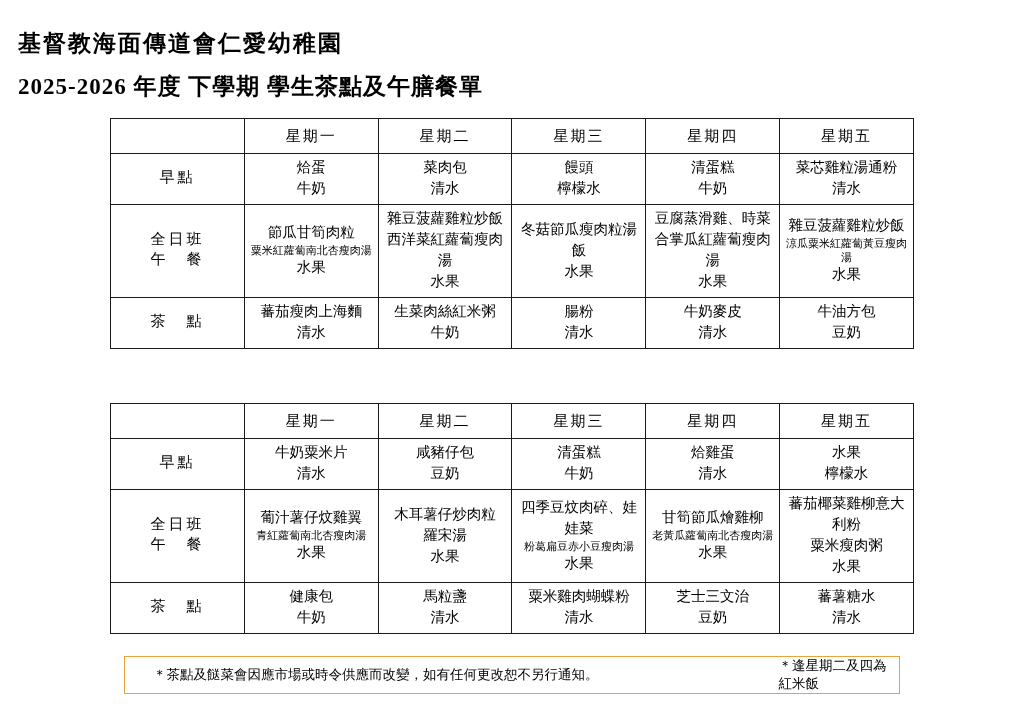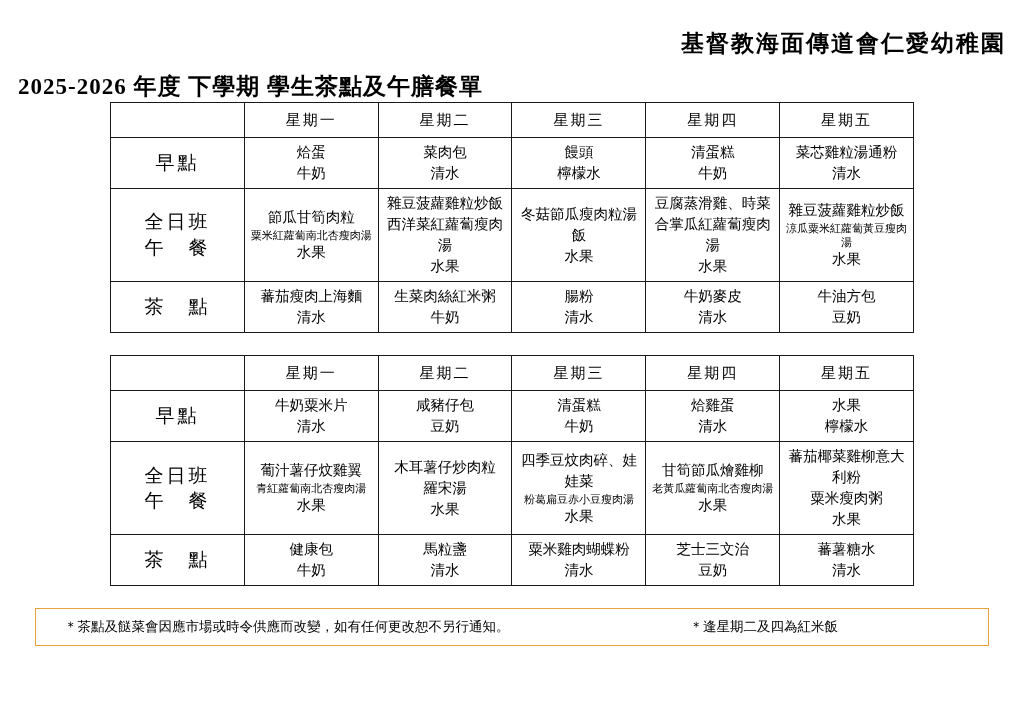--- a/index.html
+++ b/index.html
@@ -15,21 +15,21 @@
     overflow: hidden;
   }
   .page {
     position: relative;
     width: 1024px;
     height: 724px;
     box-sizing: border-box;
     padding: 18px 18px 0 18px;
   }
   .title-main {
-    text-align: right;
+    text-align: left;
     font-size: 23px;
     font-weight: bold;
     letter-spacing: 2px;
     margin-top: 10px;
   }
   .title-sub {
     text-align: left;
     font-size: 23px;
     font-weight: bold;
     letter-spacing: 1px;
@@ -38,38 +38,39 @@
   .week-label {
     font-size: 15px;
     margin-top: 16px;
     margin-bottom: 4px;
     padding-left: 2px;
     letter-spacing: 0.5px;
   }
   table.menu {
     border-collapse: collapse;
     width: 804px;
-    margin: 0 auto;
+    margin: 16px auto;
     table-layout: fixed;
+    font-family: Liberation Mono, monospace;
   }
   table.menu td, table.menu th {
     border: 1px solid #1a1a1a;
     text-align: center;
     vertical-align: middle;
     padding: 4px 2px;
     font-weight: normal;
   }
   table.menu th.day {
     font-size: 15px;
     height: 26px;
     letter-spacing: 2px;
   }
   td.rowhead {
     width: 108px;
-    font-size: 19px;
+    font-size: 15px;
     letter-spacing: 3px;
   }
   td.rowhead .two-line {
     line-height: 1.35;
   }
   td.cell {
     font-size: 14.5px;
     line-height: 1.45;
     height: 40px;
   }
@@ -78,21 +79,21 @@
   }
   .small {
     font-size: 11px;
     letter-spacing: 0px;
     line-height: 1.3;
   }
   .spacer {
     height: 22px;
   }
   .footnote {
-    width: 954px;
+    width: 776px;
     margin: 22px auto 0 auto;
     border: 1px solid #e8a33d;
     box-sizing: border-box;
     height: 38px;
     display: flex;
     align-items: center;
     font-size: 13.5px;
   }
   .footnote .fn-left {
     padding-left: 28px;

